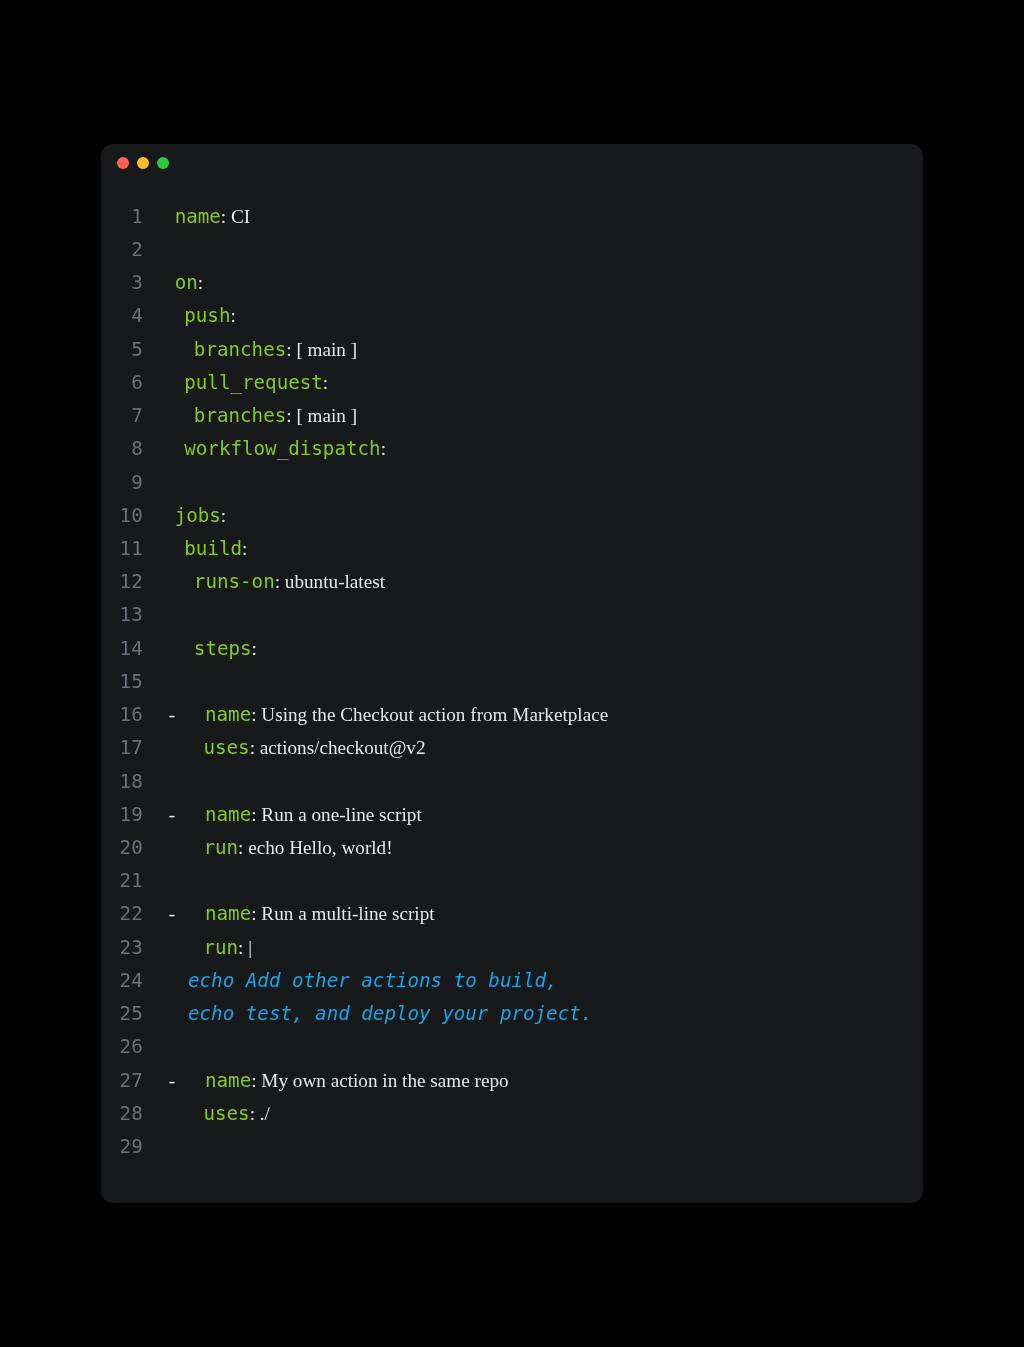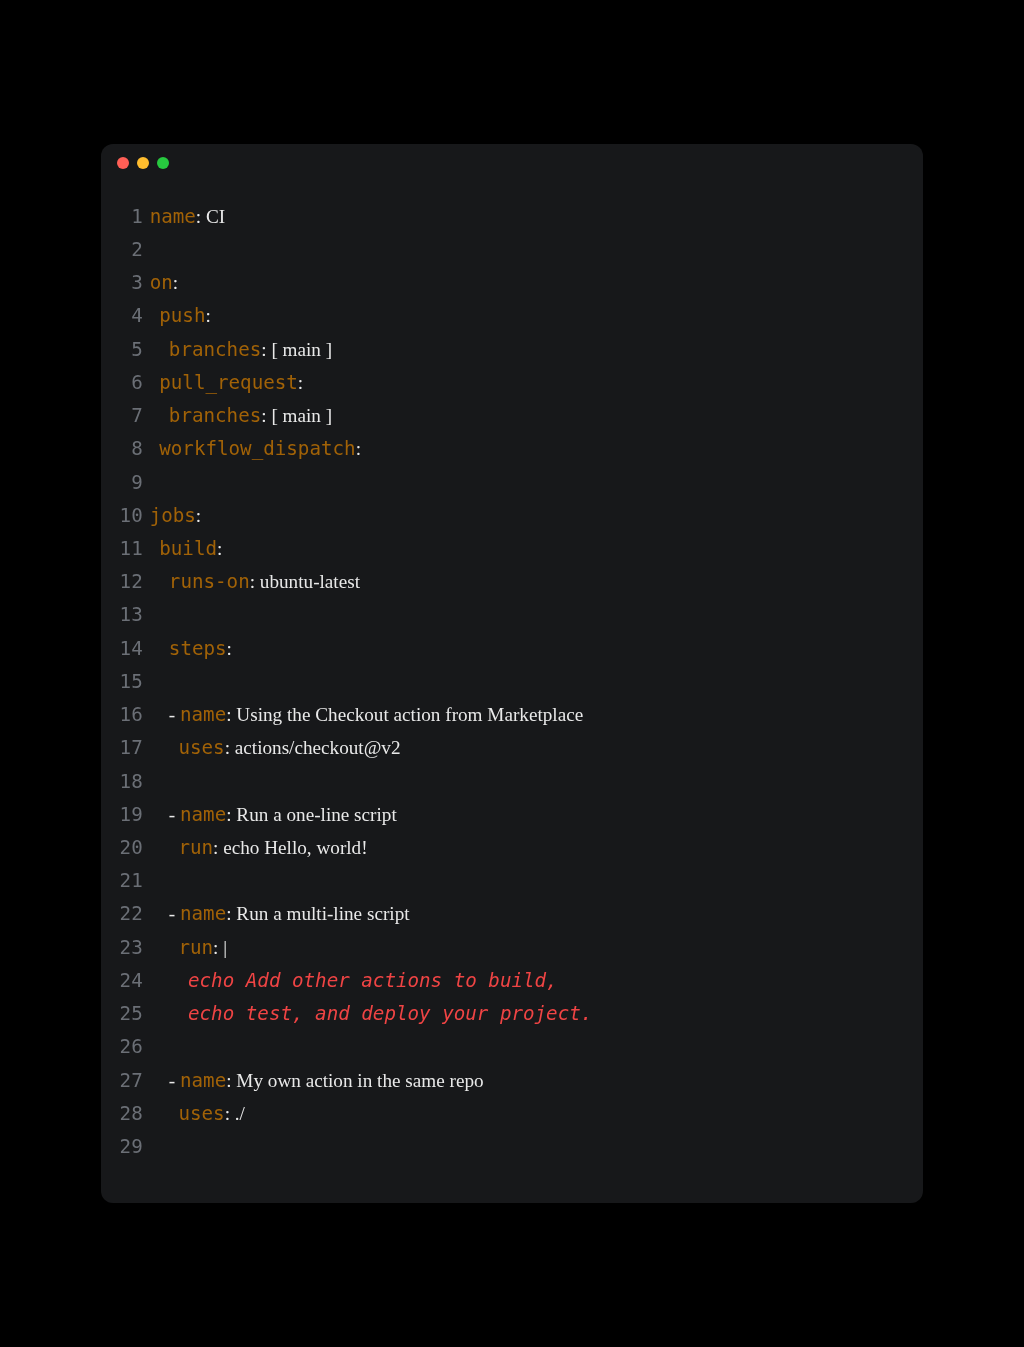--- a/index.html
+++ b/index.html
@@ -49,23 +49,23 @@
   .gutter {
     width: 2.4ch;
     text-align: right;
     color: #6b6f76;
     user-select: none;
     margin-right: 0.6ch;
     flex: 0 0 auto;
   }
   .content { flex: 1 1 auto; white-space: pre; }
 
-  .k  { color: #a16207; }          
+  .k  { color: #84cc16; margin-left: 25px; }          
   .p  { color: #e9e9e9; font-family: Liberation Serif, serif; }          
-  .s  { color: #ef4444; font-style: italic; }  
+  .s  { color: #0ea5e9; font-style: italic; }  
 </style>
 </head>
 <body>
 
 <div class="window">
   <div class="titlebar">
     <div class="dot dot-red"></div>
     <div class="dot dot-yellow"></div>
     <div class="dot dot-green"></div>
   </div>

